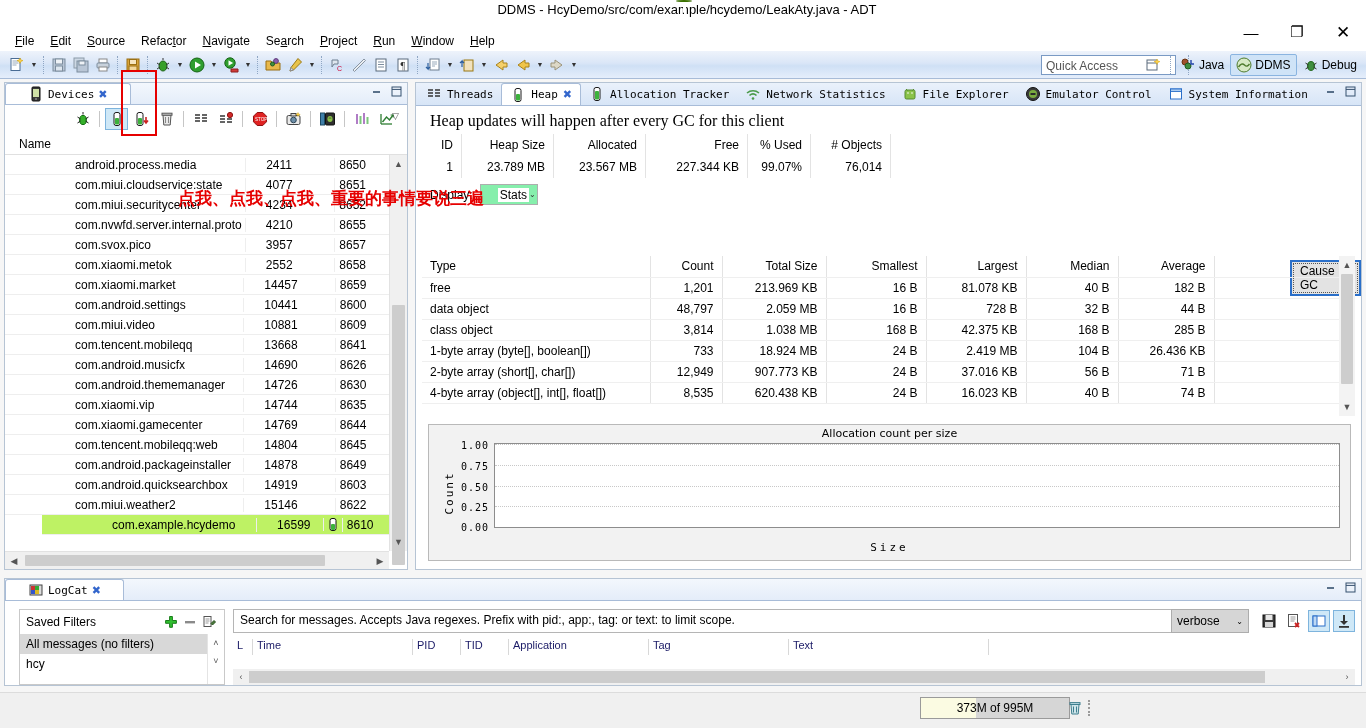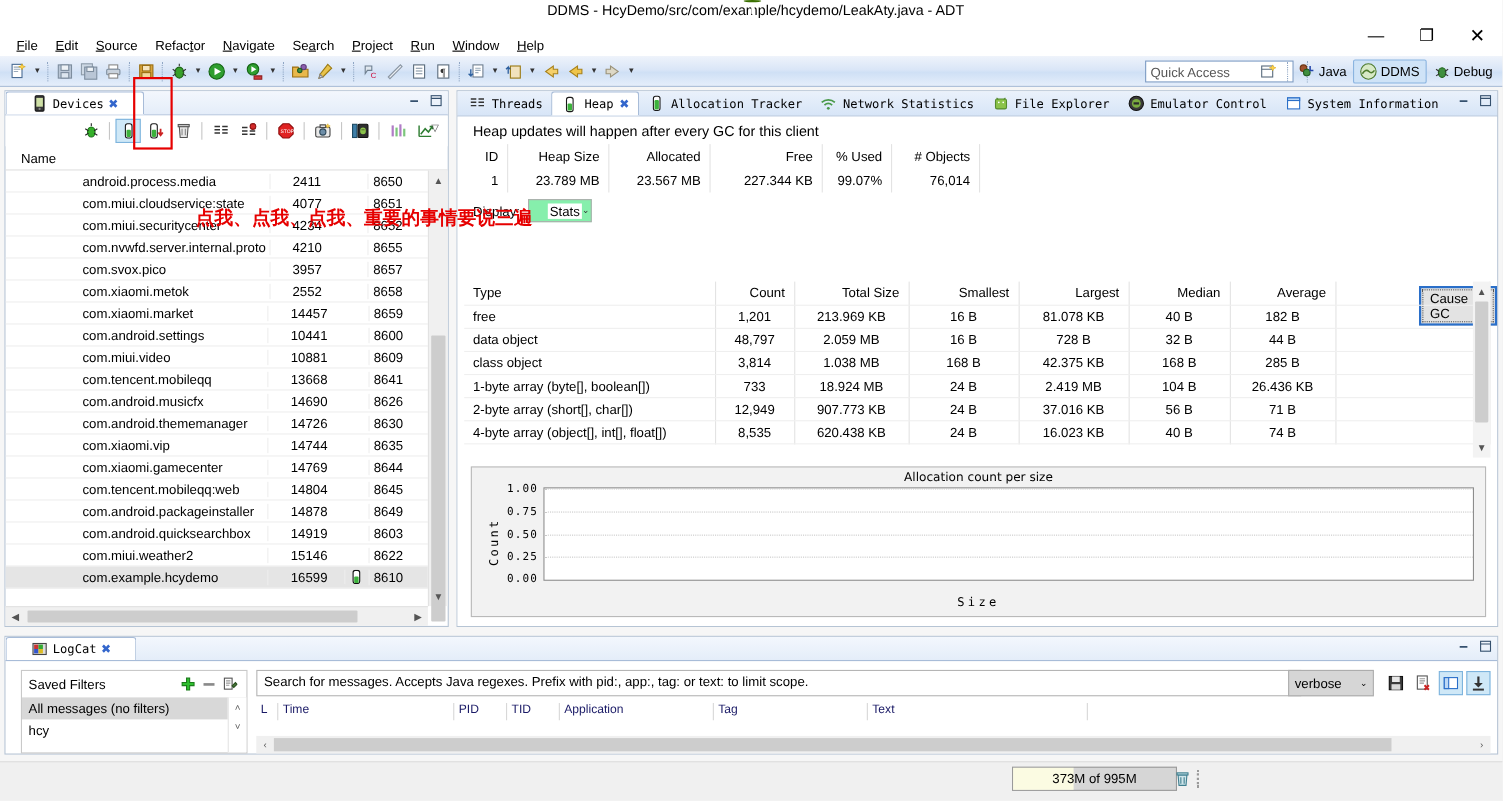--- a/index.html
+++ b/index.html
@@ -93,21 +93,21 @@
   .dev-tbtn { width:23px; height:22px; display:flex; align-items:center; justify-content:center; }
   .dev-tbtn.sel { background:#cfe8f7; border:1px solid #7eb4dd; }
   .dev-sep { width:1px; height:16px; background:#c6c6c6; margin:0 3px; }
   .dev-menu-arrow { position:absolute; right:8px; top:6px; font-size:9px; color:#555; }
 
   .dev-table { position:absolute; left:0; top:50px; right:0; bottom:0; }
   .dev-head { height:22px; display:flex; align-items:center; font-size:12px;
               padding-left:14px; border-bottom:1px solid #e0e0e0; }
   .dev-rows { position:absolute; top:22px; left:0; right:18px; bottom:18px; overflow:hidden; }
   .dev-row { height:20px; display:flex; align-items:center; border-bottom:1px solid #eee; font-size:12px; }
-  .dev-row.selected { background:#e5e5e5; }
+  .dev-row.selected { background:#bef264;margin-left:37px; }
   .c-name { width:258px; padding-left:70px; white-space:nowrap; overflow:hidden; }
   .c-pid  { width:50px; text-align:left; border-left:1px solid #eee; padding-left:20px; }
   .c-x    { width:22px; border-left:1px solid #eee; }
   .c-dbg  { width:24px; border-left:1px solid #eee; display:flex; align-items:center; justify-content:center;}
   .c-port { width:60px; border-left:1px solid #eee; padding-left:4px; white-space:nowrap;}
 
   
   .vscroll { position:absolute; right:0; top:22px; bottom:18px; width:18px; background:#f0f0f0;
              border-left:1px solid #e2e2e2; }
   .vs-arrow { height:18px; display:flex; align-items:center; justify-content:center; font-size:9px; color:#555;}
@@ -139,21 +139,21 @@
     background: linear-gradient(to bottom,#eaf1fb,#d7e5f7);
     border-bottom:1px solid #a8bcd8; padding-left:2px;
   }
   .ht {
     display:flex; align-items:center; gap:5px; height:22px; padding:0 8px;
     font-family:"DejaVu Sans Mono", monospace; font-size:11px; white-space:nowrap;
   }
   .ht.active { background:#fff; border:1px solid #a8bcd8; border-bottom:none;
                border-top-left-radius:3px; border-top-right-radius:3px;}
   .heap-body { position:absolute; left:0; top:23px; right:0; bottom:0; background:#fff; }
-  .heap-note { padding:6px 0 4px 14px; font-size:13px; }
+  .heap-note { padding:6px 0 4px 14px; font-size:16px;font-family:Liberation Serif, serif; }
 
   .hsum { display:flex; font-size:12px; margin-left:6px; }
   .hsum-col { border-right:1px solid #e3e3e3; }
   .hsum-col .h { height:22px; line-height:22px; text-align:right; padding:0 8px; }
   .hsum-col .v { height:22px; line-height:22px; text-align:right; padding:0 8px; }
   .cause-gc {
     position:absolute; left:874px; top:154px; padding:2px 8px; font-size:12px;
     background:#e3e3e3; border:2px solid #2a6fc9; outline:1px dotted #555; outline-offset:-4px;
   }
   .display-row { display:flex; align-items:center; gap:7px; margin:6px 0 4px 14px; font-size:12px;}
@@ -164,21 +164,21 @@
   .combo .ca { font-size:8px; color:#333; }
 
   .stats-wrap { position:absolute; left:6px; right:6px; top:150px; height:160px; }
   .stats-table { width:100%; border-collapse:collapse; font-size:12px; table-layout:fixed;}
   .stats-table th, .stats-table td {
     height:21px; padding:0 8px; border-right:1px solid #e3e3e3; border-bottom:1px solid #efefef;
     font-weight:normal; white-space:nowrap; overflow:hidden;
   }
   .stats-table th { text-align:right; }
   .stats-table th.l, .stats-table td.l { text-align:left; }
-  .stats-table td { text-align:center; }
+  .stats-table td { text-align:right; }
   .stats-vscroll { position:absolute; right:0; top:0; width:16px; bottom:0; background:#f3f3f3; }
 
   .chart-panel {
     position:absolute; left:12px; right:10px; top:318px; bottom:8px;
     background:#f2f2f2; border:1px solid #b9b9b9;
   }
   .chart-title { text-align:center; font-family:"DejaVu Sans", sans-serif; font-size:11px; padding-top:2px;}
   .plot-area { position:absolute; left:65px; right:10px; top:18px; bottom:32px;
                background:#fff; border:1px solid #8d8d8d; }
   .gridline { position:absolute; left:0; right:0; height:0;

